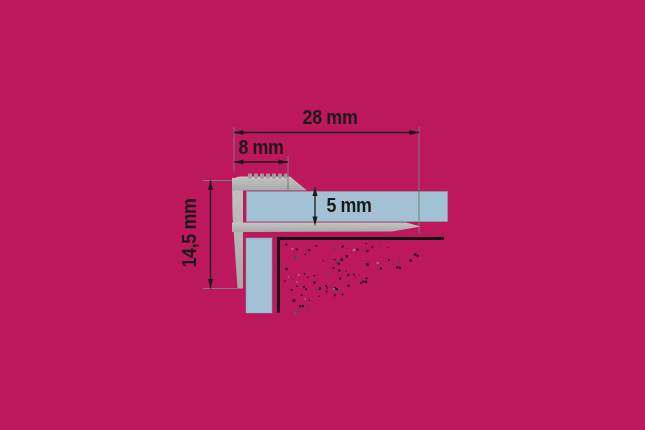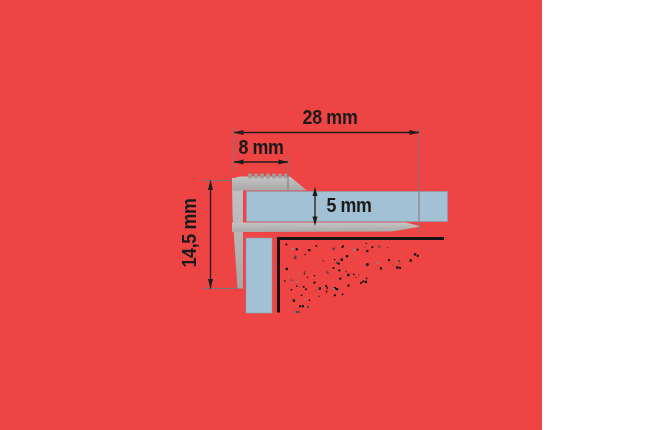--- a/index.html
+++ b/index.html
@@ -1,19 +1,19 @@
 <!DOCTYPE html>
 <html><head>
 <meta charset="utf-8">
 <style>
   html,body{margin:0;padding:0;background:#fff;}
   .canvas{
     position:relative;
-    width:542px;height:430px;
-    background:#ef4444;
+    width:645px;height:430px;
+    background:#be185d;
     font-family:"Liberation Sans", sans-serif;
     overflow:hidden;
   }
   svg text{
     font-family:"Liberation Sans", sans-serif;
     font-size:21px;
     font-weight:700;
     letter-spacing:-0.4px;
     fill:#1a1a1a;
   }

